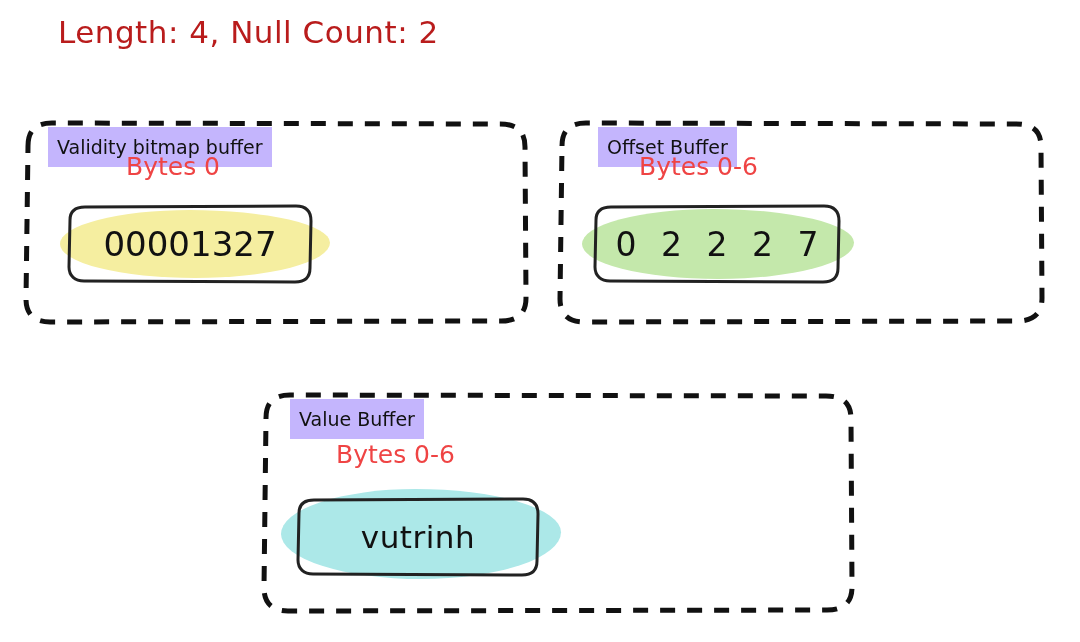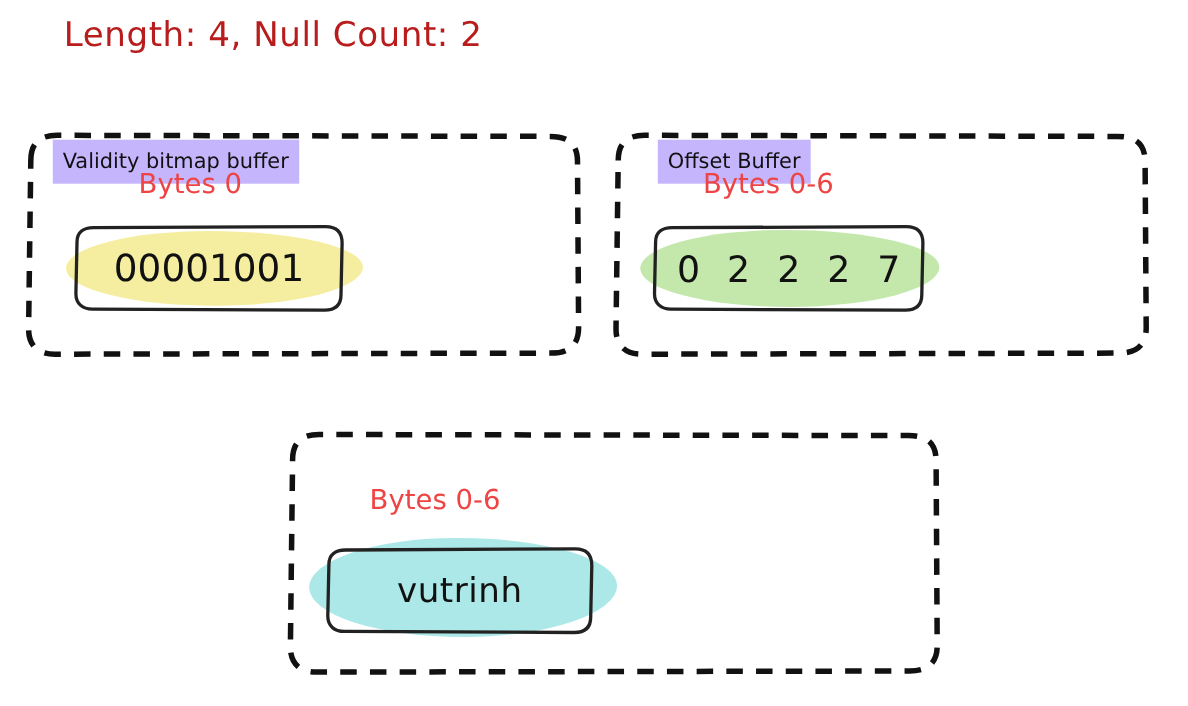--- a/index.html
+++ b/index.html
@@ -122,21 +122,21 @@
 
   <div class="chip" style="left:44px; top:84px; width:248px; height:80px;">
     <div class="chip-blob" style="left:-6px; top:6px; width:270px; height:68px; background:#f5eea0;"></div>
     <div class="chip-frame">
       <svg viewBox="0 0 248 80" preserveAspectRatio="none">
         <path d="M 4 16 C 4 7, 10 3, 19 3 L 230 2 C 240 2, 245 7, 245 17
                  L 244 64 C 244 73, 239 78, 229 78 L 18 77
                  C 9 77, 3 72, 3 63 Z" fill="none" stroke="#222222" stroke-width="3"></path>
       </svg>
     </div>
-    <div class="chip-text bitmap">00001001</div>
+    <div class="chip-text bitmap">00001327</div>
   </div>
 </div>
 
 <div class="buffer-panel" id="panel-offset" style="left:556px; top:120px; width:490px; height:205px;">
 
   <div class="panel-frame">
     <svg viewBox="0 0 490 205" preserveAspectRatio="none">
       <path d="M 6 26 C 6 10, 14 3, 30 3 L 460 4 C 478 4, 485 12, 485 27
                L 486 178 C 486 194, 477 201, 461 201 L 28 202
                C 12 202, 4 194, 4 179 Z" fill="none" stroke="#111111" stroke-width="5" stroke-dasharray="15 12" stroke-linecap="butt"></path>
@@ -163,20 +163,21 @@
 <div class="buffer-panel" id="panel-value" style="left:260px; top:392px; width:596px; height:222px;">
 
   <div class="panel-frame">
     <svg viewBox="0 0 596 222" preserveAspectRatio="none">
       <path d="M 6 26 C 6 10, 14 3, 30 3 L 566 4 C 584 4, 591 12, 591 27
                L 592 195 C 592 211, 583 218, 567 218 L 28 219
                C 12 219, 4 211, 4 196 Z" fill="none" stroke="#111111" stroke-width="5" stroke-dasharray="15 12" stroke-linecap="butt"></path>
     </svg>
   </div>
 
+  <div class="panel-title" style="left:30px;">Value Buffer</div>
 
   <div class="bytes-label" style="left:76px; top:48px;">Bytes 0-6</div>
 
   <div class="chip" style="left:35px; top:105px; width:246px; height:80px;">
     <div class="chip-blob" style="left:-14px; top:-8px; width:280px; height:90px; background:#ace8e8;"></div>
     <div class="chip-frame">
       <svg viewBox="0 0 246 80" preserveAspectRatio="none">
         <path d="M 4 16 C 4 7, 10 3, 19 3 L 228 2 C 238 2, 243 7, 243 17
                  L 242 64 C 242 73, 237 78, 227 78 L 18 77
                  C 9 77, 3 72, 3 63 Z" fill="none" stroke="#222222" stroke-width="3"></path>

